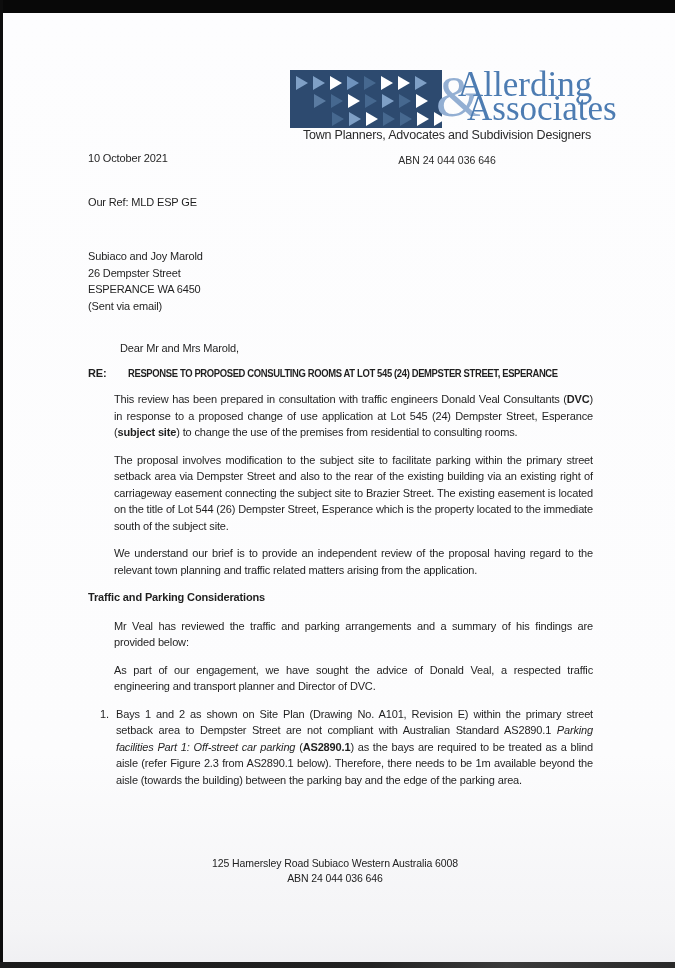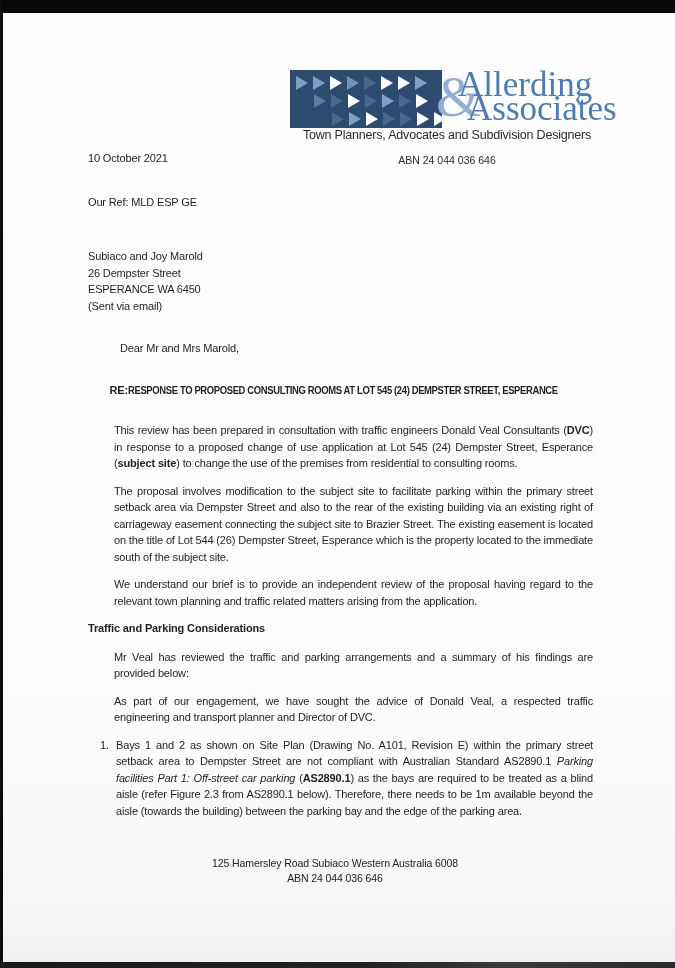--- a/index.html
+++ b/index.html
@@ -42,22 +42,22 @@
 
   
   .letter {
     position:absolute; left:88px; top:150px; width:505px;
     font-size:11px; letter-spacing:-0.15px; line-height:16.5px; color:var(--ink);
   }
   .letter p { text-align:justify; }
   .date-line { margin-bottom:27px; }
   .ref-line { margin-bottom:38px; }
   .recipient { margin-bottom:26px; }
-  .salutation { margin-bottom:25px;padding-left:32px; }
-  .re-line { display:flex; margin-bottom:24px; font-weight:bold;text-align:right; }
+  .salutation { margin-bottom:8px;padding-left:32px; }
+  .re-line { display:flex; margin-bottom:10px; font-weight:bold; }
   .re-label { width:40px; flex:0 0 auto; }
   .re-subject { white-space:nowrap; font-size:10.5px; letter-spacing:-0.4px;
     transform:scaleX(0.9); transform-origin:left center; }
   .para { margin-bottom:11px;margin-left:26px; }
   .section-heading { font-weight:bold; margin:1px 0 12px 0; }
   .num-list { display:flex; margin-top:0; }
   .num-marker { width:28px; flex:0 0 auto; padding-left:12px; font-weight:bold; font-weight:normal; }
   .num-text { flex:1; text-align:justify; }
 
   

